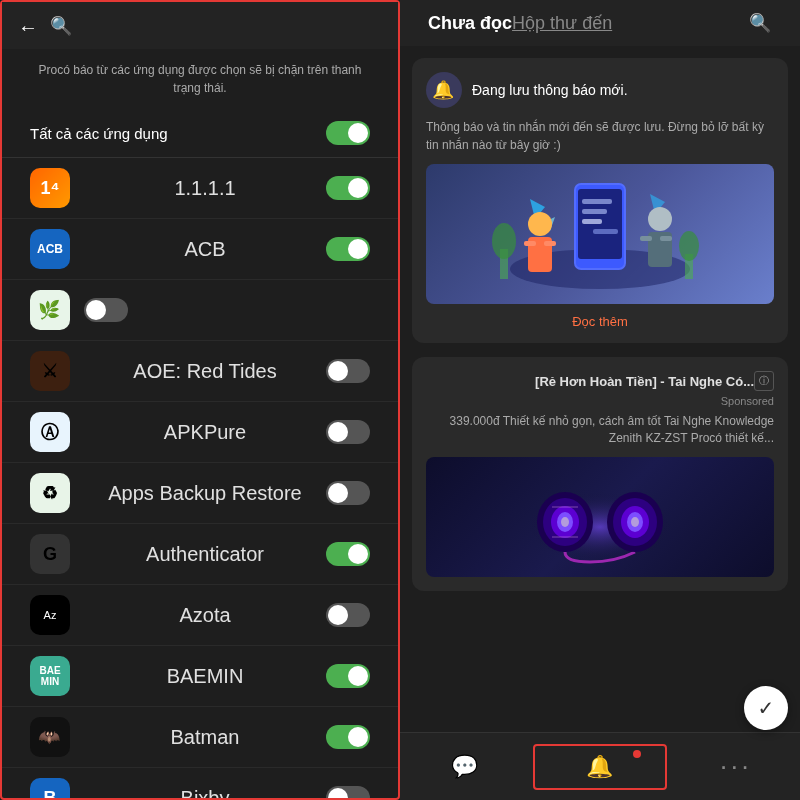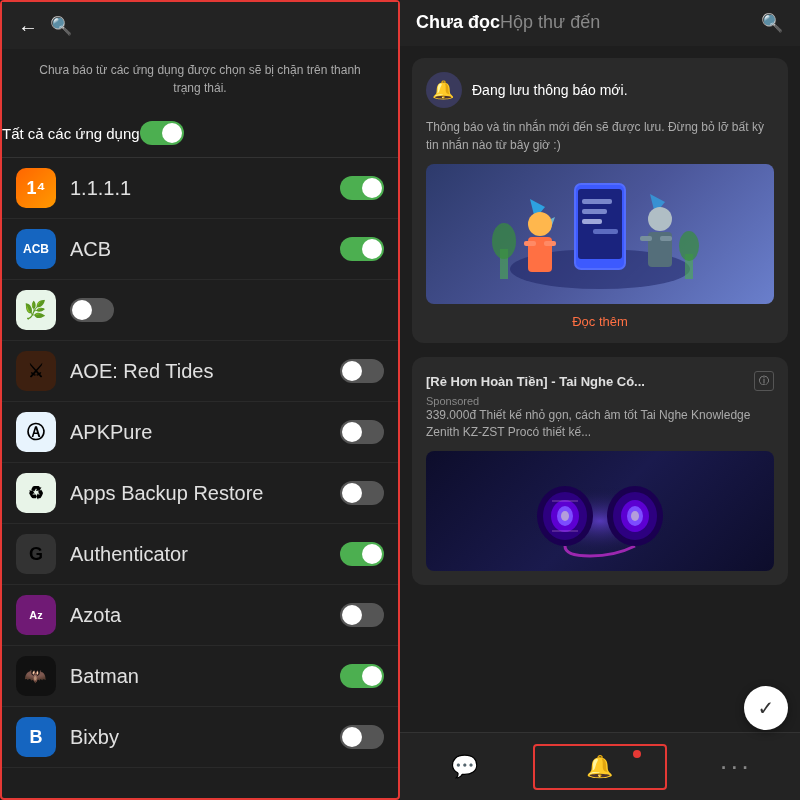--- a/index.html
+++ b/index.html
@@ -61,35 +61,37 @@
     .apps-list {
       flex: 1;
       overflow-y: auto;
     }
 
     .apps-list::-webkit-scrollbar { width: 0; }
 
     .app-section-header {
       display: flex;
       align-items: center;
-      padding: 12px 0;
+      justify-content: space-between;
+      padding: 12px 28px;
       border-bottom: 1px solid #333;
     }
 
     .section-label {
       color: #fff;
       font-size: 15px;
       font-weight: 500;
     }
 
     .app-item {
       display: flex;
       align-items: center;
-      padding: 10px 14px;
+      padding: 10px 28px;
       border-bottom: 1px solid #2a2a2a;
+      text-align: center;
     }
 
     .app-icon {
       width: 40px;
       height: 40px;
       border-radius: 10px;
       margin-right: 14px;
       display: flex;
       align-items: center;
       justify-content: center;
@@ -141,34 +143,36 @@
     .right-panel {
       width: 400px;
       height: 800px;
       background: #1e1e1e;
       display: flex;
       flex-direction: column;
     }
 
     .right-header {
       display: flex;
-      padding: 12px 16px;
+      align-items: center;
+      padding: 12px 28px;
       background: #232323;
     }
 
     .right-title-unread {
       color: #fff;
       font-size: 18px;
       font-weight: 600;
     }
 
     .right-title-inbox {
       color: #888;
       font-size: 18px;
       font-weight: 500;
+      text-decoration: underline;
     }
 
     .right-search {
       margin-left: auto;
       color: #fff;
       font-size: 18px;
     }
 
     .right-content {
       flex: 1;
@@ -237,20 +241,21 @@
       display: block;
       cursor: pointer;
     }
 
     
     .ad-card {
       background: #2a2a2a;
       border-radius: 12px;
       padding: 14px;
       margin-bottom: 14px;
+      text-align: right;
     }
 
     .ad-card-header {
       display: flex;
       align-items: center;
       margin-bottom: 4px;
     }
 
     .ad-title {
       flex: 1;
@@ -267,21 +272,21 @@
       display: flex;
       align-items: center;
       justify-content: center;
       color: #aaa;
       font-size: 10px;
     }
 
     .ad-sponsored {
       color: #888;
       font-size: 11px;
-      margin-bottom: 0;
+      margin-bottom: 6px;
     }
 
     .ad-desc {
       color: #aaa;
       font-size: 12px;
       margin-bottom: 10px;
       line-height: 1.4;
     }
 
     .ad-image {
@@ -359,41 +364,41 @@
     }
 
     
     .icon-1111 { background: linear-gradient(135deg, #ff6600, #ff9900); color: #fff; }
     .icon-acb { background: #1565c0; color: #fff; font-size: 12px; font-weight: 900; }
     .icon-ansinh { background: #e8f5e9; }
     .icon-aoe { background: #3d2010; }
     .icon-apkpure { background: #e8f4fd; }
     .icon-appsbackup { background: #e8f4e8; }
     .icon-authenticator { background: #333; }
-    .icon-azota { background: #701a75; color: #fff; font-size: 11px; font-weight: 700; }
+    .icon-azota { background: #000000; color: #fff; font-size: 11px; font-weight: 400; }
     .icon-baemin { background: #3aaa90; color: #fff; font-size: 10px; font-weight: 700; }
     .icon-batman { background: #111; }
     .icon-bixby { background: #1565c0; color: #fff; }
 
     .right-panel-wrapper {
       position: relative;
       width: 400px;
       height: 800px;
     }
   </style>
 </head>
 <body>
 
 <div class="left-panel">
   <div class="left-header">
     <span class="back-btn">←</span>
     <span class="search-btn">🔍</span>
   </div>
 
-  <div class="subtitle">Chưa báo từ các ứng dụng được chọn sẽ bị chặn trên thanh trạng thái.</div>
+  <div class="subtitle">Procó báo từ các ứng dụng được chọn sẽ bị chặn trên thanh trạng thái.</div>
 
   <div class="apps-list">
 
     <div class="app-section-header">
       <span class="section-label">Tất cả các ứng dụng</span>
       <div class="toggle on"></div>
     </div>
 
     <div id="app-items-container">
         <div class="app-item">
@@ -427,20 +432,26 @@
         </div>
         <div class="app-item">
           <div class="app-icon icon-authenticator">G</div>
           <span class="app-name">Authenticator</span>
           <div class="toggle on"></div>
         </div>
         <div class="app-item">
           <div class="app-icon icon-azota">Az</div>
           <span class="app-name">Azota</span>
           <div class="toggle off"></div>
+        </div>
+        <div class="app-item">
+          <div class="app-icon icon-baemin">BAE
+MIN</div>
+          <span class="app-name">BAEMIN</span>
+          <div class="toggle on"></div>
         </div>
         <div class="app-item">
           <div class="app-icon icon-batman">🦇</div>
           <span class="app-name">Batman</span>
           <div class="toggle on"></div>
         </div>
         <div class="app-item">
           <div class="app-icon icon-bixby">B</div>
           <span class="app-name">Bixby</span>
           <div class="toggle off"></div>

